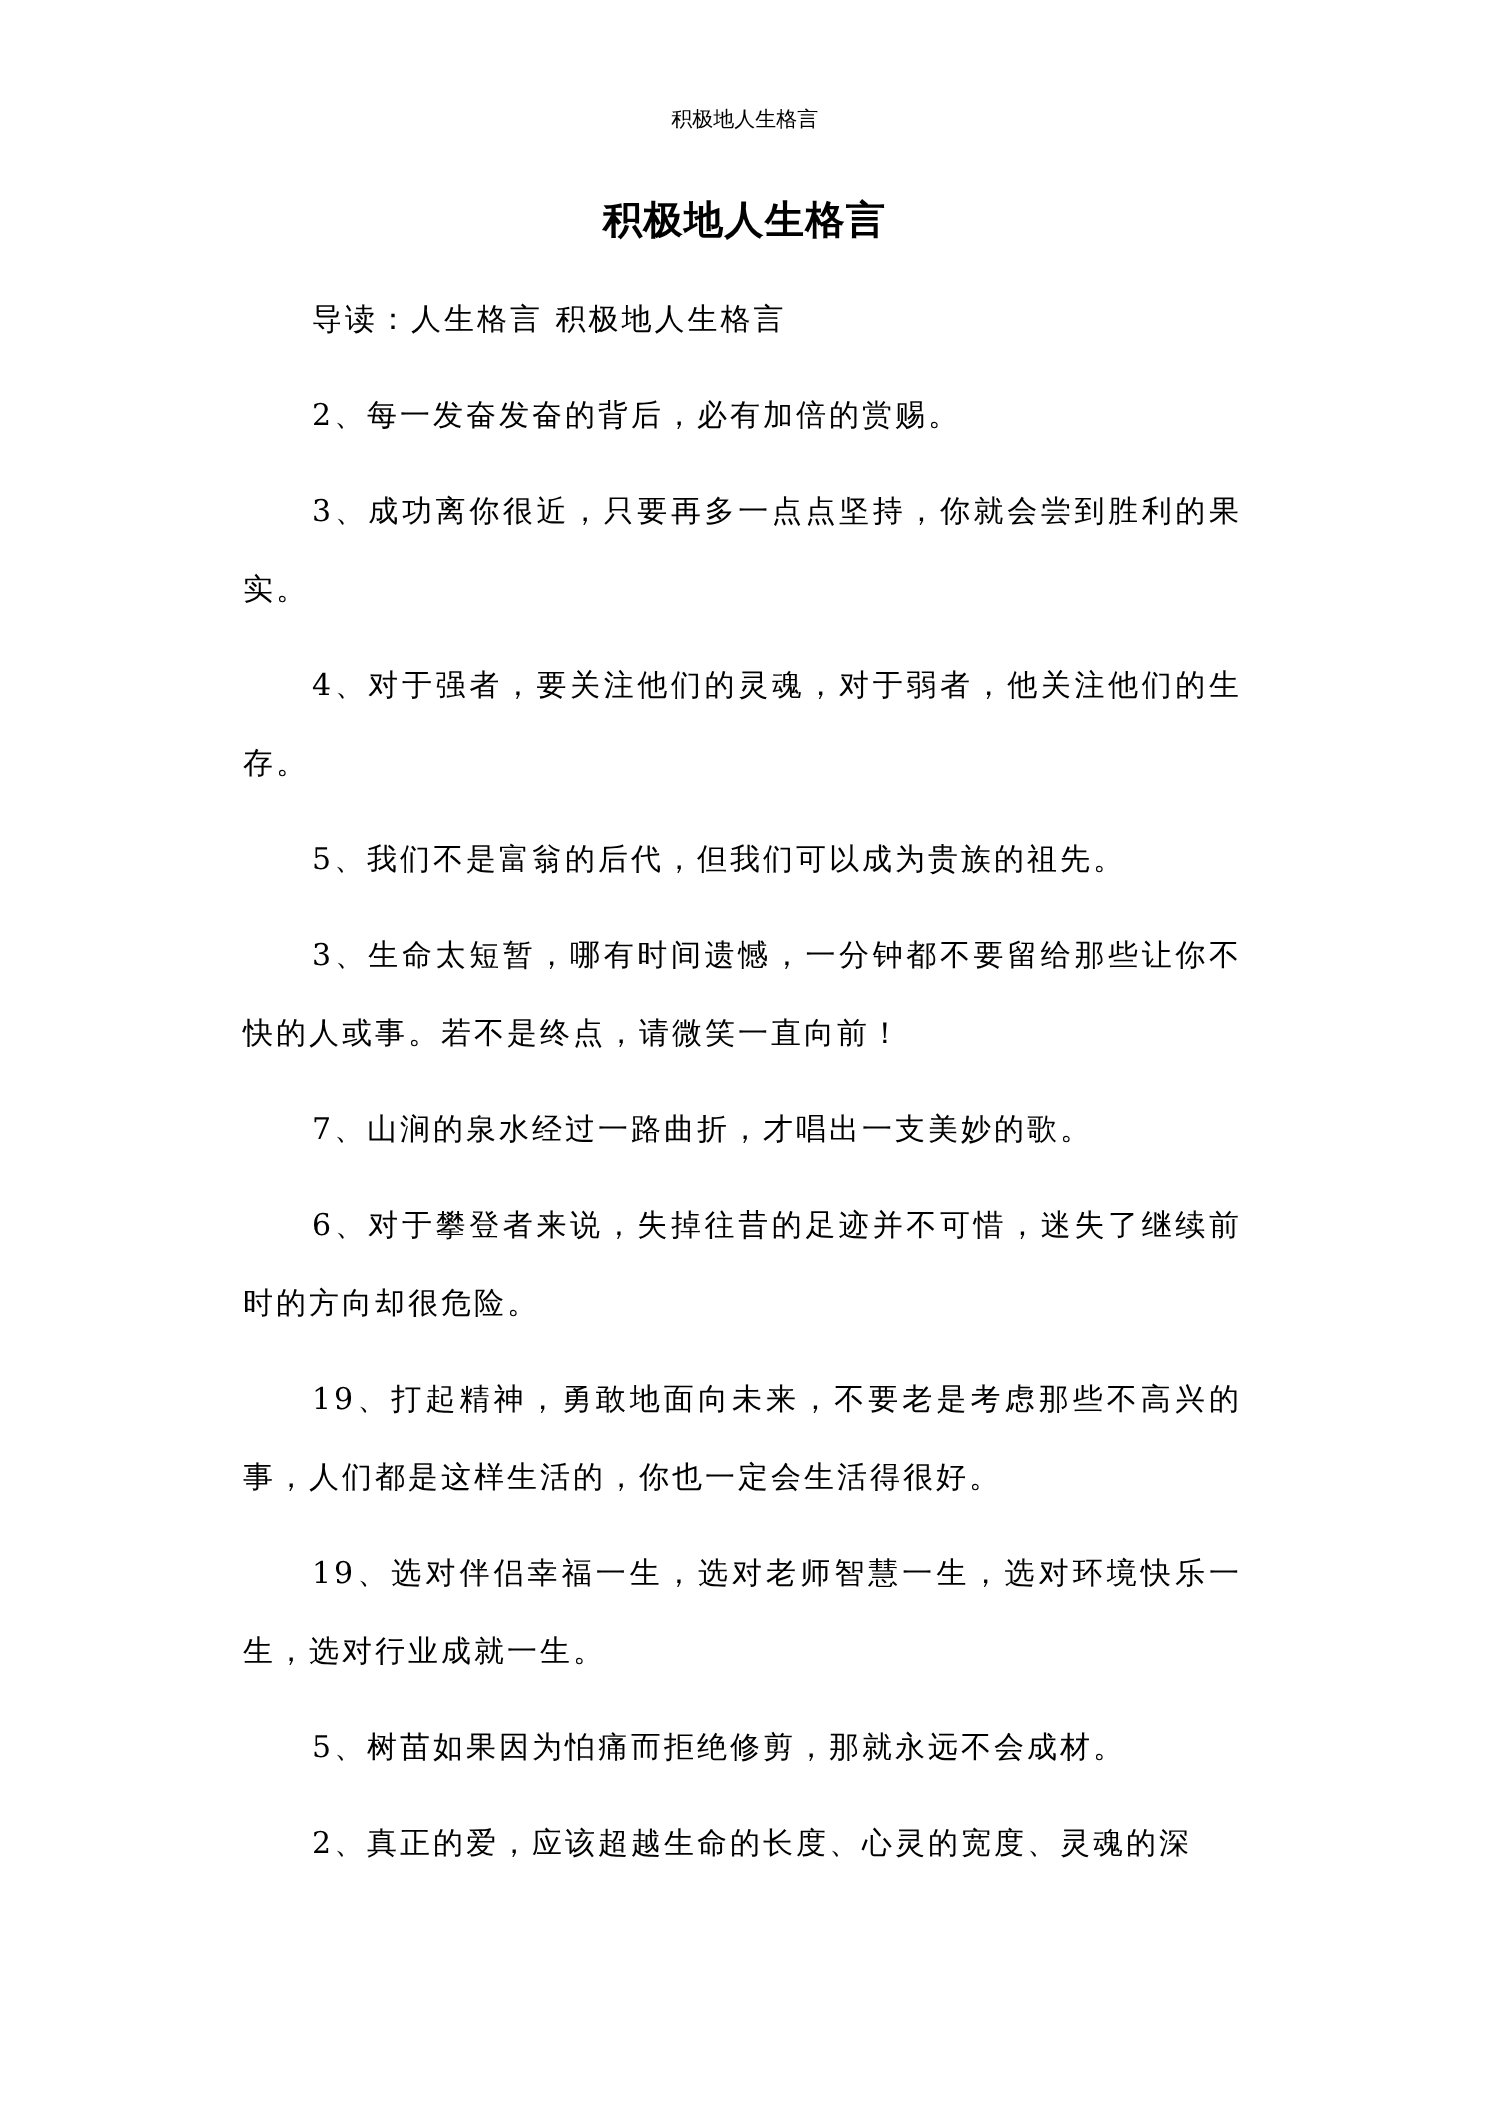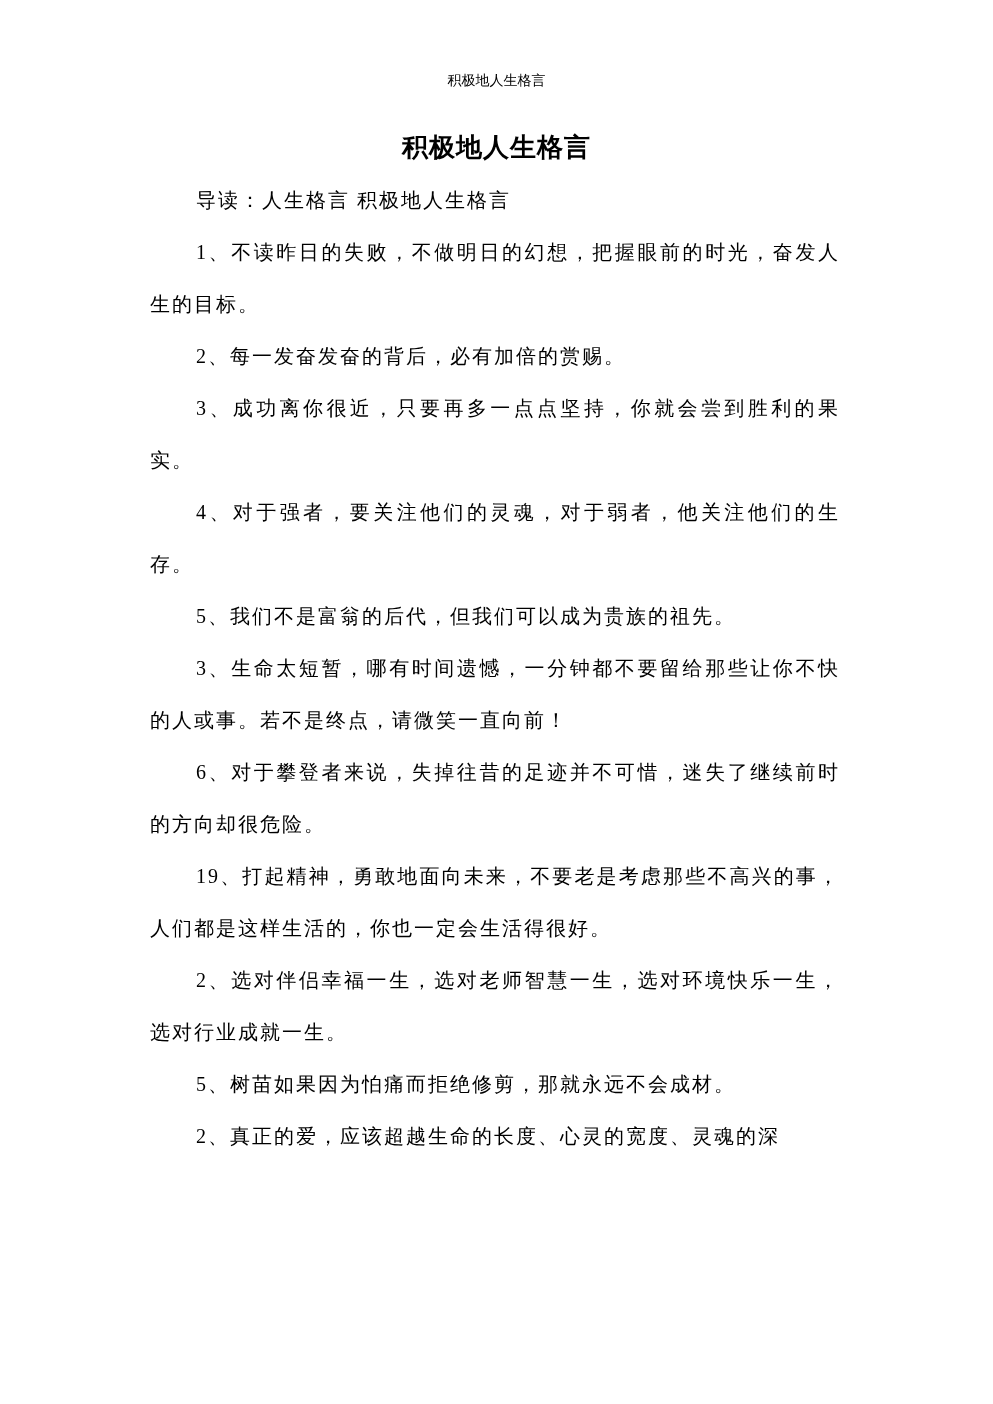--- a/index.html
+++ b/index.html
@@ -39,40 +39,39 @@
       position: absolute;
       top: 174px;
       left: 150px;
       width: 690px;
       font-family: "DejaVu Serif", "Liberation Serif", serif;
       font-size: 20px;
       line-height: 52px;
       letter-spacing: 2px;
     }
     .para {
-      margin: 0;
+      margin: 12px;
       text-indent: 46px;
       text-align: justify;
       word-break: break-all;
-      font-family: Liberation Serif, serif;
     }
   </style>
 </head>
 <body>
 
 <div class="page-header">积极地人生格言</div>
 
 <div class="doc-title">积极地人生格言</div>
 
 <div class="doc-body">
   <p class="para">导读：人生格言 积极地人生格言</p>
-  <p class="para">1、不读昨日的失败，不做明日的幻想，把握眼前的时光，奋发人生的目标。</p>
   <p class="para">2、每一发奋发奋的背后，必有加倍的赏赐。</p>
   <p class="para">3、成功离你很近，只要再多一点点坚持，你就会尝到胜利的果实。</p>
   <p class="para">4、对于强者，要关注他们的灵魂，对于弱者，他关注他们的生存。</p>
   <p class="para">5、我们不是富翁的后代，但我们可以成为贵族的祖先。</p>
   <p class="para">3、生命太短暂，哪有时间遗憾，一分钟都不要留给那些让你不快的人或事。若不是终点，请微笑一直向前！</p>
+  <p class="para">7、山涧的泉水经过一路曲折，才唱出一支美妙的歌。</p>
   <p class="para">6、对于攀登者来说，失掉往昔的足迹并不可惜，迷失了继续前时的方向却很危险。</p>
   <p class="para">19、打起精神，勇敢地面向未来，不要老是考虑那些不高兴的事，人们都是这样生活的，你也一定会生活得很好。</p>
-  <p class="para">2、选对伴侣幸福一生，选对老师智慧一生，选对环境快乐一生，选对行业成就一生。</p>
+  <p class="para">19、选对伴侣幸福一生，选对老师智慧一生，选对环境快乐一生，选对行业成就一生。</p>
   <p class="para">5、树苗如果因为怕痛而拒绝修剪，那就永远不会成材。</p>
   <p class="para">2、真正的爱，应该超越生命的长度、心灵的宽度、灵魂的深</p>
 </div>
 
 </body></html>

